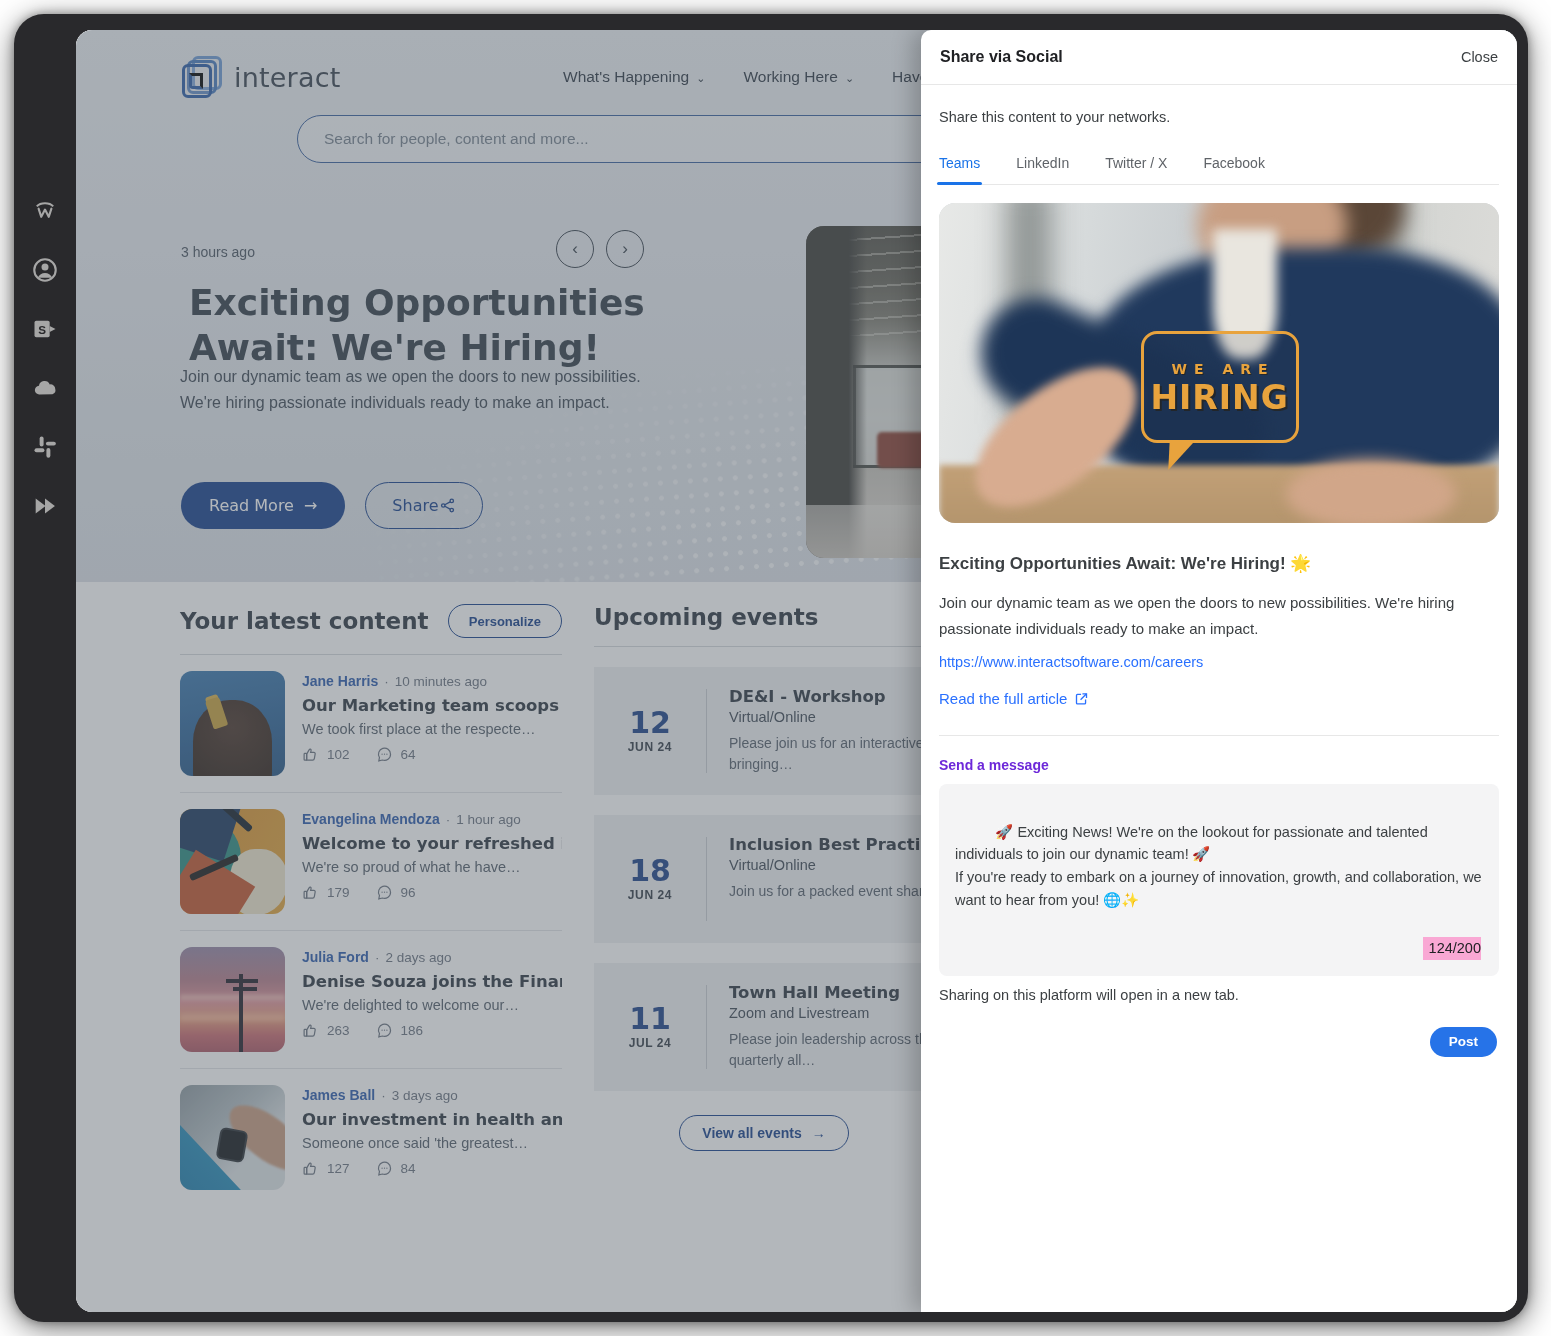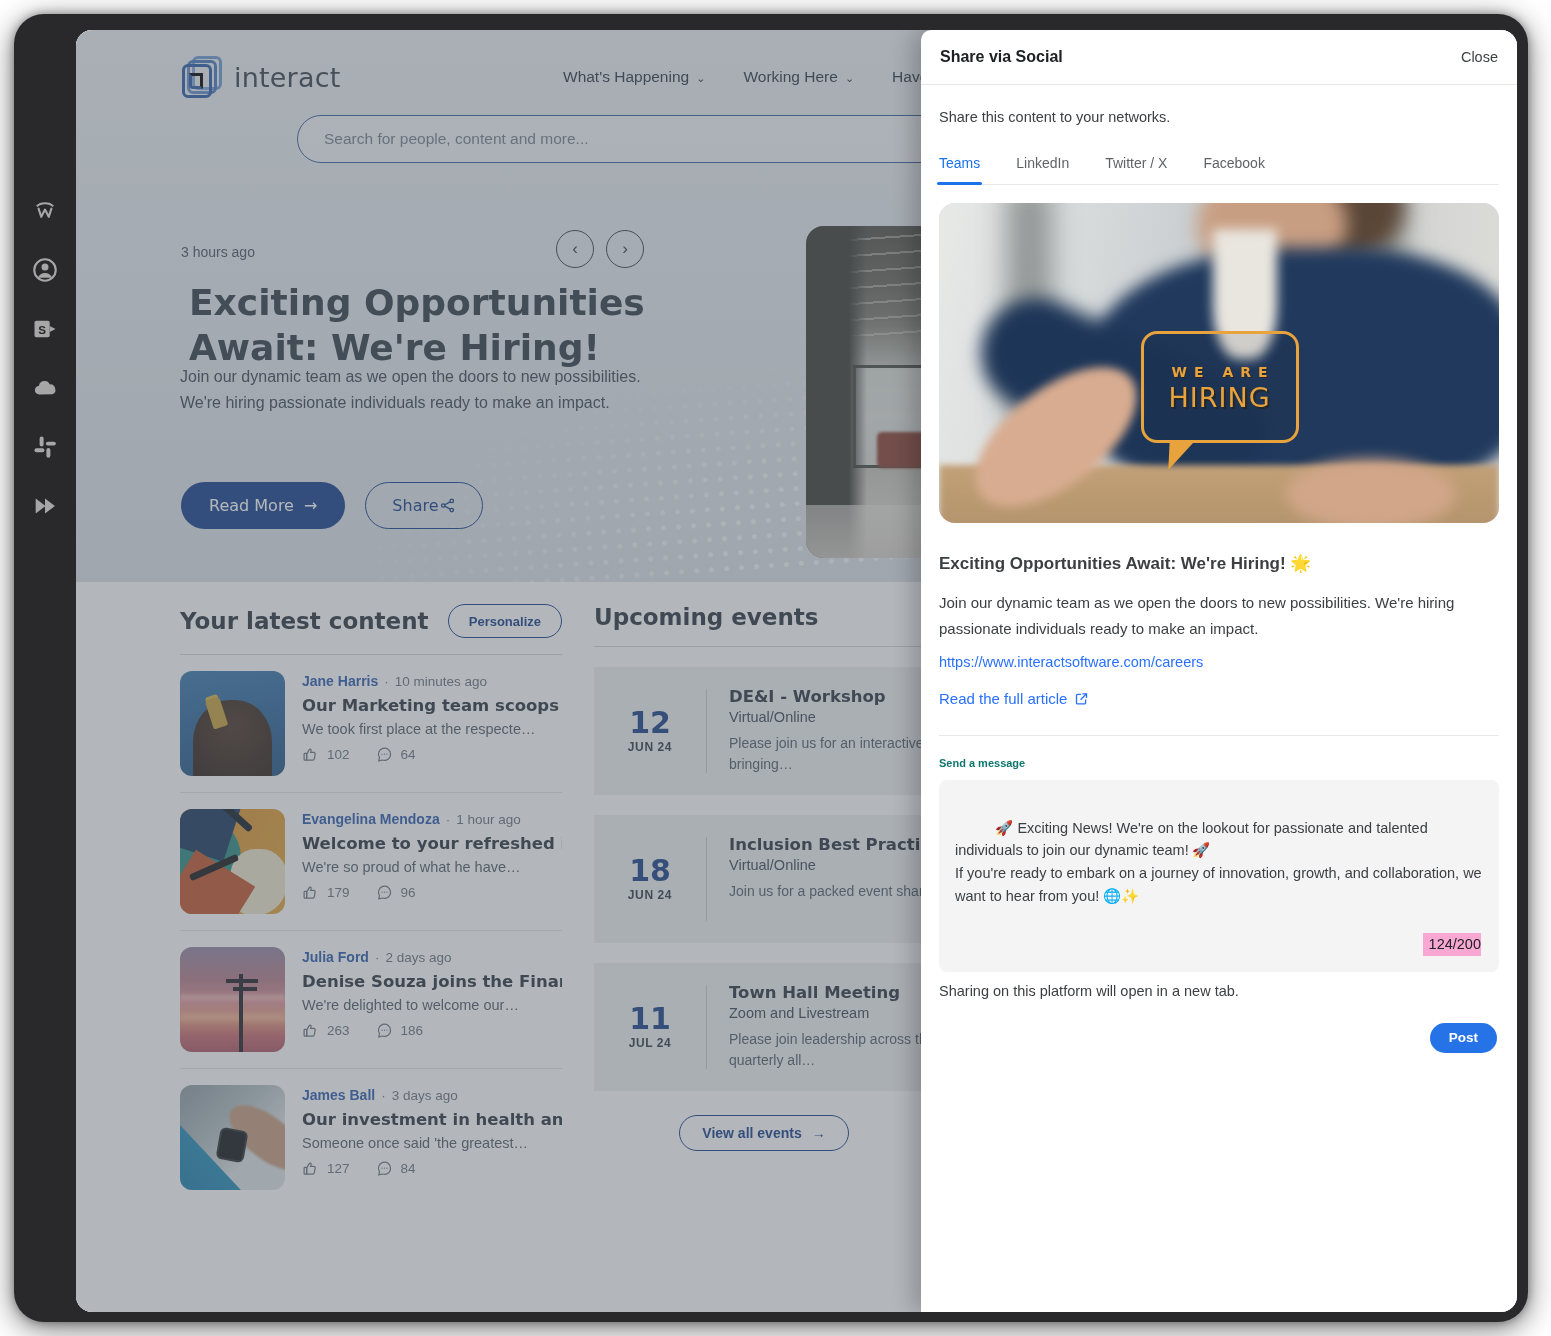--- a/index.html
+++ b/index.html
@@ -173,29 +173,29 @@
   .sp-img .hand{position:absolute;left:4%;top:58%;width:190px;height:96px;border-radius:50%;background:#d8ac90;transform:rotate(-38deg);filter:blur(5px);}
   .sp-img .hand2{position:absolute;left:62%;top:80%;width:170px;height:70px;border-radius:50%;background:#d1a689;filter:blur(7px);}
   .sp-img .desk{position:absolute;left:0;bottom:-2%;width:100%;height:20%;background:linear-gradient(180deg,#c2a077,#b3946c);filter:blur(3px);}
   .bubble{position:absolute;left:36%;top:40%;width:152px;height:106px;border:3px solid var(--hiring-gold,#e8a33d);
     border-radius:16px;display:flex;flex-direction:column;align-items:center;justify-content:center;gap:4px;
     background:rgba(25,33,48,.12);}
   .bubble .tail{position:absolute;left:22px;bottom:-30px;width:0;height:0;
     border-left:6px solid transparent;border-right:20px solid transparent;
     border-top:30px solid var(--hiring-gold,#e8a33d);transform:skewX(-14deg);}
   .bubble .we{font-family:"DejaVu Sans",sans-serif;font-weight:700;font-size:14px;letter-spacing:7px;color:var(--hiring-gold,#e8a33d);text-shadow:1px 1px 0 rgba(40,30,10,.55);text-indent:7px;}
-  .bubble .hiring{font-family:"DejaVu Sans",sans-serif;font-weight:400;font-size:27px;letter-spacing:1px;color:var(--hiring-gold,#e8a33d);text-shadow:2px 2px 0 rgba(40,30,10,.55);line-height:1;}
+  .bubble .hiring{font-family:"DejaVu Sans",sans-serif;font-weight:700;font-size:33px;letter-spacing:1px;color:var(--hiring-gold,#e8a33d);text-shadow:2px 2px 0 rgba(40,30,10,.55);line-height:1;}
 
   .p-article-title{margin-top:30px;font-size:17px;font-weight:bold;color:#3c4043;}
   .p-article-desc{margin-top:16px;font-size:15px;line-height:1.72;color:#3c4043;width:552px;}
   .p-url{display:block;margin-top:12px;font-size:14.5px;color:var(--link-blue,#2970ff);text-decoration:none;cursor:pointer;}
   .p-read{display:inline-flex;align-items:center;gap:7px;margin-top:20px;font-size:15px;color:var(--link-blue,#2970ff);cursor:pointer;}
   .p-read svg{width:15px;height:15px;}
   .p-divider{border:none;border-top:1px solid #e7e7e7;margin:27px 0 0 0;}
-  .p-send-label{margin-top:21px;font-size:11px;font-weight:bold;color:#0f766e;}
+  .p-send-label{margin-top:21px;font-size:14px;font-weight:bold;color:#6d28d9;}
   .msg-box{position:relative;margin-top:11px;background:#f4f4f5;border-radius:8px;padding:14px 16px 18px 16px;
     font-size:14.5px;line-height:1.58;color:#3c4043;white-space:pre-wrap;box-sizing:border-box;cursor:text;}
   .msg-counter{position:absolute;right:18px;bottom:16px;font-size:14.5px;color:#202124;background:#f9a8d4;padding-left:6px;}
   .p-note{margin-top:11px;font-size:14.5px;color:#3c4043;}
   .post-row{display:flex;justify-content:flex-end;margin-top:24px;padding-right:2px;}
   .post-btn{height:30px;padding:0 19px;border-radius:16px;background:var(--post-blue,#2673e8);color:#fff;
     font-size:13.5px;font-weight:bold;display:flex;align-items:center;cursor:pointer;border:none;}
 </style>
 </head>
 <body>

